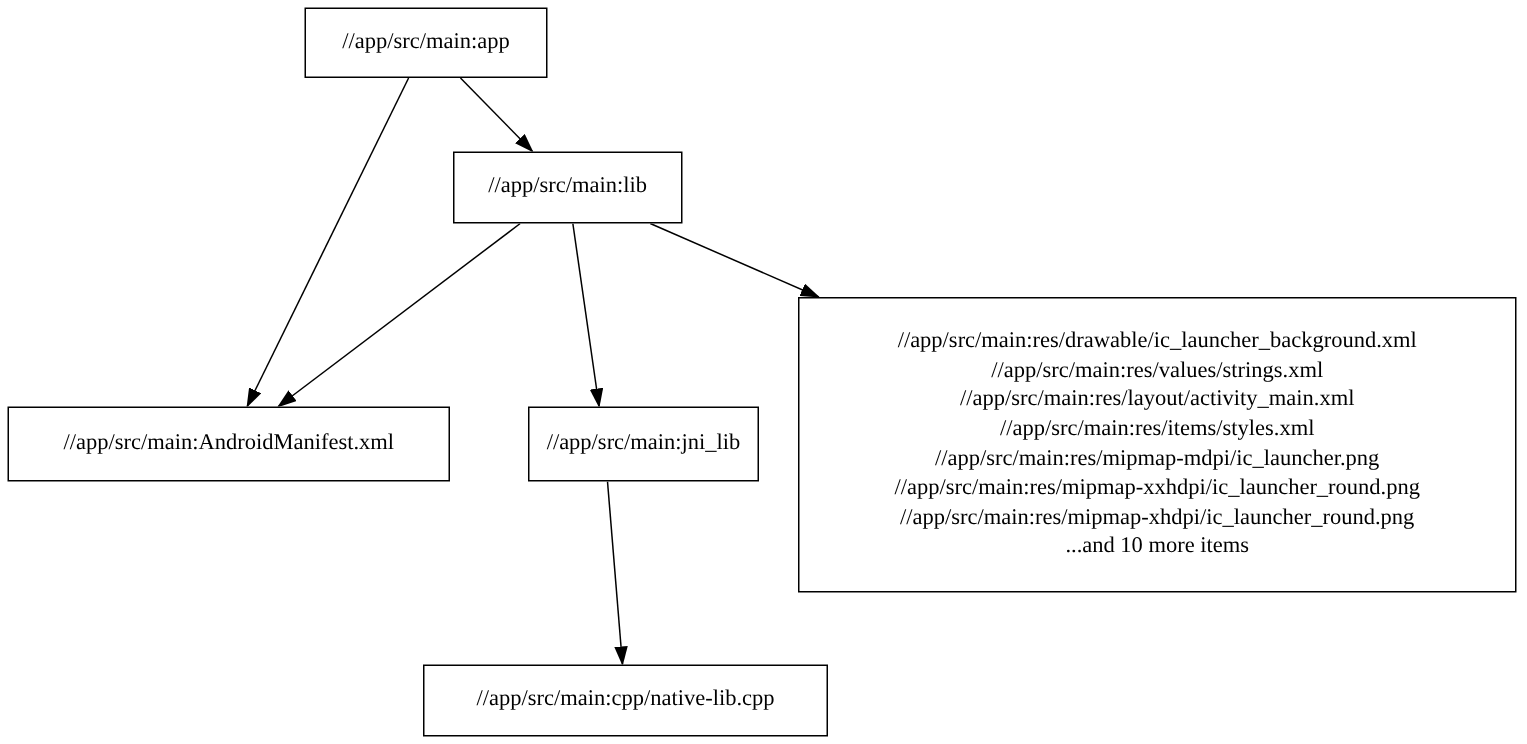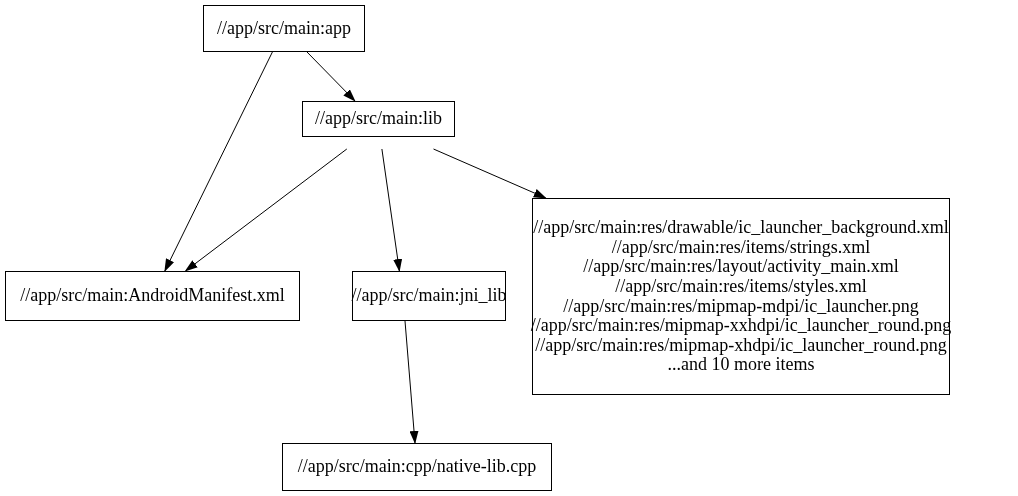--- a/index.html
+++ b/index.html
@@ -27,21 +27,21 @@
   .node {
     position: absolute;
     box-sizing: border-box;
     border: 1px solid #000000;
     background: #ffffff;
     display: flex;
     flex-direction: column;
     align-items: center;
     justify-content: center;
     text-align: center;
-    font-size: 18px;
+    font-size: 15px;
     line-height: 19.6px;
     white-space: nowrap;
   }
   .node span {
     display: block;
   }
 </style>
 </head>
 <body>
 
@@ -58,35 +58,35 @@
       <line x1="346.8" y1="149.0" x2="185.5" y2="271.0" stroke="#000000" stroke-width="1" marker-end="url(#arrow)"></line>
       <line x1="381.9" y1="149.0" x2="399.4" y2="271.0" stroke="#000000" stroke-width="1" marker-end="url(#arrow)"></line>
       <line x1="433.5" y1="149.0" x2="545.8" y2="198.0" stroke="#000000" stroke-width="1" marker-end="url(#arrow)"></line>
       <line x1="405.0" y1="321.0" x2="415.0" y2="443.0" stroke="#000000" stroke-width="1" marker-end="url(#arrow)"></line>
     </svg>
 
   <div class="node" style="left:203px; top:5px; width:162px; height:47px;">
     <span>//app/src/main:app</span>
   </div>
 
-  <div class="node" style="left:302px; top:101px; width:153px; height:36px;">
+  <div class="node" style="left:302px; top:101px; width:153px; height:48px;">
     <span>//app/src/main:lib</span>
   </div>
 
   <div class="node" style="left:5px; top:271px; width:295px; height:50px;align-items:center;">
     <span>//app/src/main:AndroidManifest.xml</span>
   </div>
 
   <div class="node" style="left:326px; top:271px; width:154px; height:50px;margin-left:26px;">
     <span>//app/src/main:jni_lib</span>
   </div>
 
-  <div class="node" style="left:532px; top:198px; width:418px; height:197px;">
+  <div class="node" style="left:532px; top:198px; width:479px; height:197px;">
     <span>//app/src/main:res/drawable/ic_launcher_background.xml</span>
-    <span>//app/src/main:res/items/strings.xml</span>
+    <span>//app/src/main:res/values/strings.xml</span>
     <span>//app/src/main:res/layout/activity_main.xml</span>
     <span>//app/src/main:res/items/styles.xml</span>
     <span>//app/src/main:res/mipmap-mdpi/ic_launcher.png</span>
     <span>//app/src/main:res/mipmap-xxhdpi/ic_launcher_round.png</span>
     <span>//app/src/main:res/mipmap-xhdpi/ic_launcher_round.png</span>
     <span>...and 10 more items</span>
   </div>
 
   <div class="node" style="left:282px; top:443px; width:270px; height:48px;">
     <span>//app/src/main:cpp/native-lib.cpp</span>

